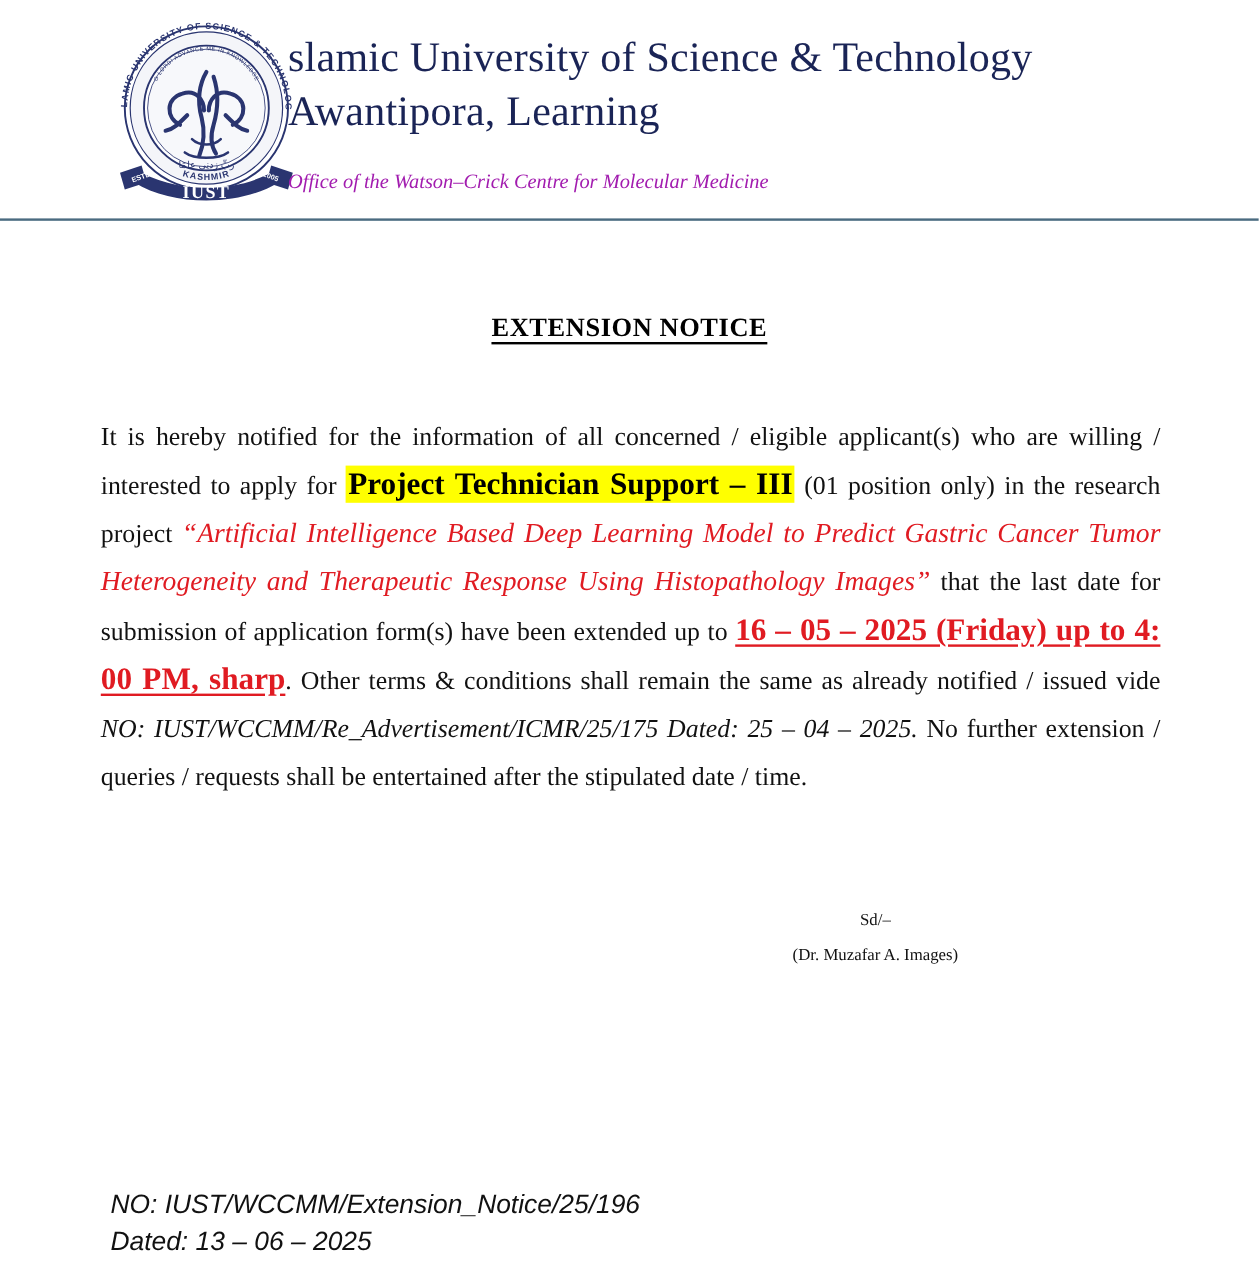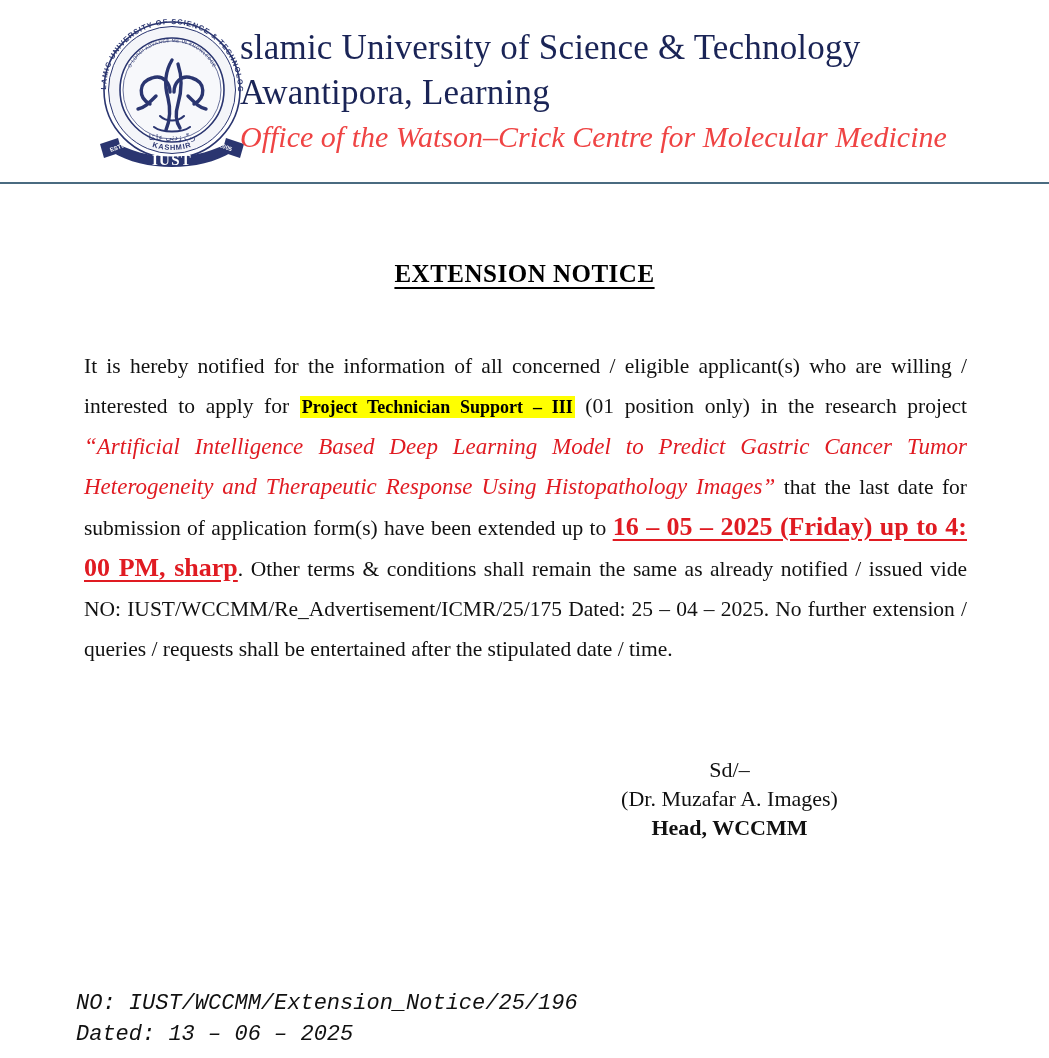--- a/index.html
+++ b/index.html
@@ -40,25 +40,25 @@
     font-size: 35px;
     line-height: 1.28;
     color: #1a2456;
     letter-spacing: 0.2px;
     white-space: nowrap;
   }
   .univ-name.second {
     display: block;
   }
   .office-line {
-    margin-top: 4px;
+    margin-top: 26px;
     font-family: "Liberation Serif", "DejaVu Serif", serif;
     font-style: italic;
-    font-size: 30px;
-    color: #ef4444;
+    font-size: 17px;
+    color: #a21caf;
     white-space: nowrap;
   }
   .header-rule {
     position: absolute;
     left: 0;
     right: 0;
     top: 182px;
     height: 0;
     border-top: 2px solid #4a6b80;
   }
@@ -66,21 +66,21 @@
   
   .seal { display: block; }
 
   
   .notice-title {
     margin: 0;
     padding-top: 76px;
     text-align: center;
     font-family: "Liberation Serif", "DejaVu Serif", serif;
     font-weight: bold;
-    font-size: 25px;
+    font-size: 22px;
     letter-spacing: 0.5px;
     text-decoration: underline;
     text-underline-offset: 5px;
     color: #000000;
   }
 
   
   .body-block {
     margin: 0;
     padding: 58px 82px 0 84px;
@@ -90,63 +90,63 @@
     text-align: justify;
     text-justify: inter-word;
     font-family: "Liberation Serif", "DejaVu Serif", serif;
     font-size: 21.5px;
     line-height: 40px;
     color: #111111;
   }
   .hl {
     background: #FFFF00;
     font-weight: bold;
-    font-size: 18px;
+    font-size: 26px;
     color: #000000;
     padding: 1px 2px;
   }
   .red-title {
     color: #e01b22;
     font-weight: normal;
     font-style: italic;
     font-size: 23px;
   }
   .red-date {
     color: #e01b22;
     font-weight: bold;
     font-size: 26px;
     text-decoration: underline;
     text-underline-offset: 4px;
   }
-  .ital { }
+  .ital { font-style: italic; }
 
   
   .signature {
     margin: 0;
     padding: 86px 70px 0 0;
     text-align: center;
     width: 100%;
   }
   .sig-inner {
     display: inline-block;
     text-align: center;
     font-family: "Liberation Serif", "DejaVu Serif", serif;
-    font-size: 22px;
+    font-size: 14px;
     line-height: 29px;
     color: #111111;
     transform: translateX(240px);
   }
   .sig-bold { font-weight: bold; }
 
   
   .footer-ref {
     position: absolute;
-    left: 76px;
+    left: 92px;
     bottom: 8px;
-    font-family: Liberation Mono, monospace;
+    font-family: Liberation Sans, sans-serif;
     font-style: italic;
     font-size: 22px;
     line-height: 31px;
     color: #111111;
     white-space: nowrap;
     margin-top: 24px;
   }
 </style>
 </head>
 <body>
@@ -211,20 +211,19 @@
 <h1 class="notice-title">EXTENSION NOTICE</h1>
 
 <div class="body-block">
   <p class="body-par"><span>It is hereby notified for the information of all concerned / eligible applicant(s) who are willing / interested to apply for </span><span class="hl">Project Technician Support – III</span><span> (01 position only) in the research project </span><span class="red-title">“Artificial Intelligence Based Deep Learning Model to Predict Gastric Cancer Tumor Heterogeneity and Therapeutic Response Using Histopathology Images”</span><span> that the last date for submission of application form(s) have been extended up to </span><span class="red-date">16 – 05 – 2025 (Friday) up to 4: 00 PM, sharp</span><span>. Other terms &amp; conditions shall remain the same as already notified / issued vide </span><span class="ital">NO: IUST/WCCMM/Re_Advertisement/ICMR/25/175 Dated: 25 – 04 – 2025.</span><span> No further extension / queries / requests shall be entertained after the stipulated date / time.</span></p>
 </div>
 
 <div class="signature">
   <div class="sig-inner">
     <div>Sd/–</div>
     <div>(Dr. Muzafar A. Images)</div>
-    <div class="sig-bold">Head, WCCMM</div>
   </div>
 </div>
 
 <div class="footer-ref">
   <div>NO: IUST/WCCMM/Extension_Notice/25/196</div>
   <div>Dated: 13 – 06 – 2025</div>
 </div>
 
 </body></html>

